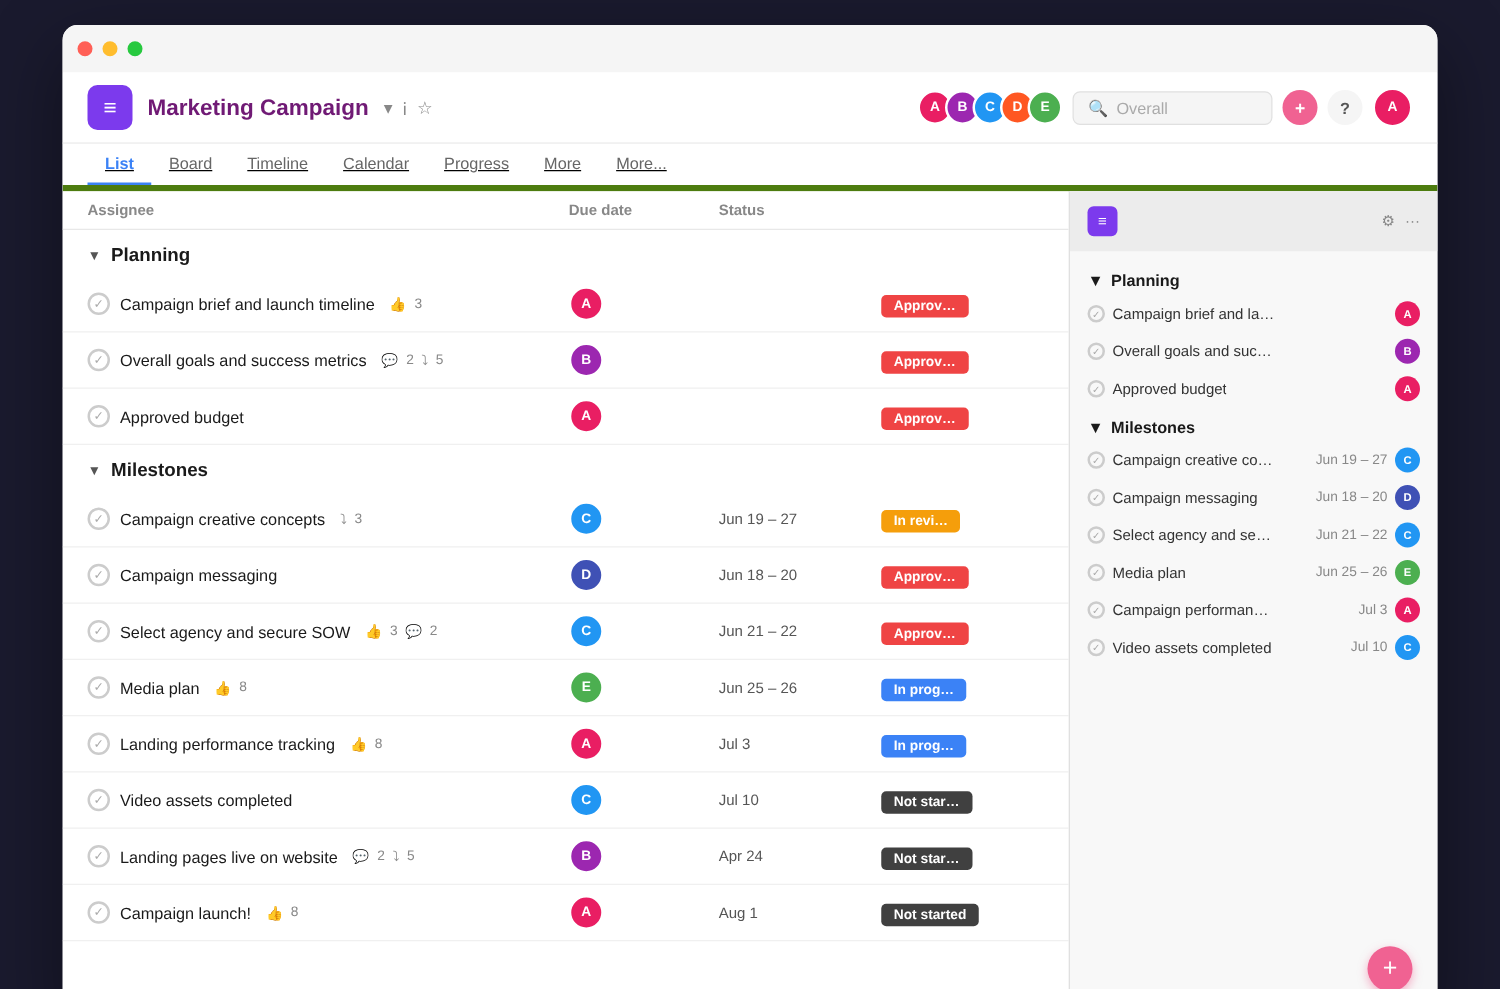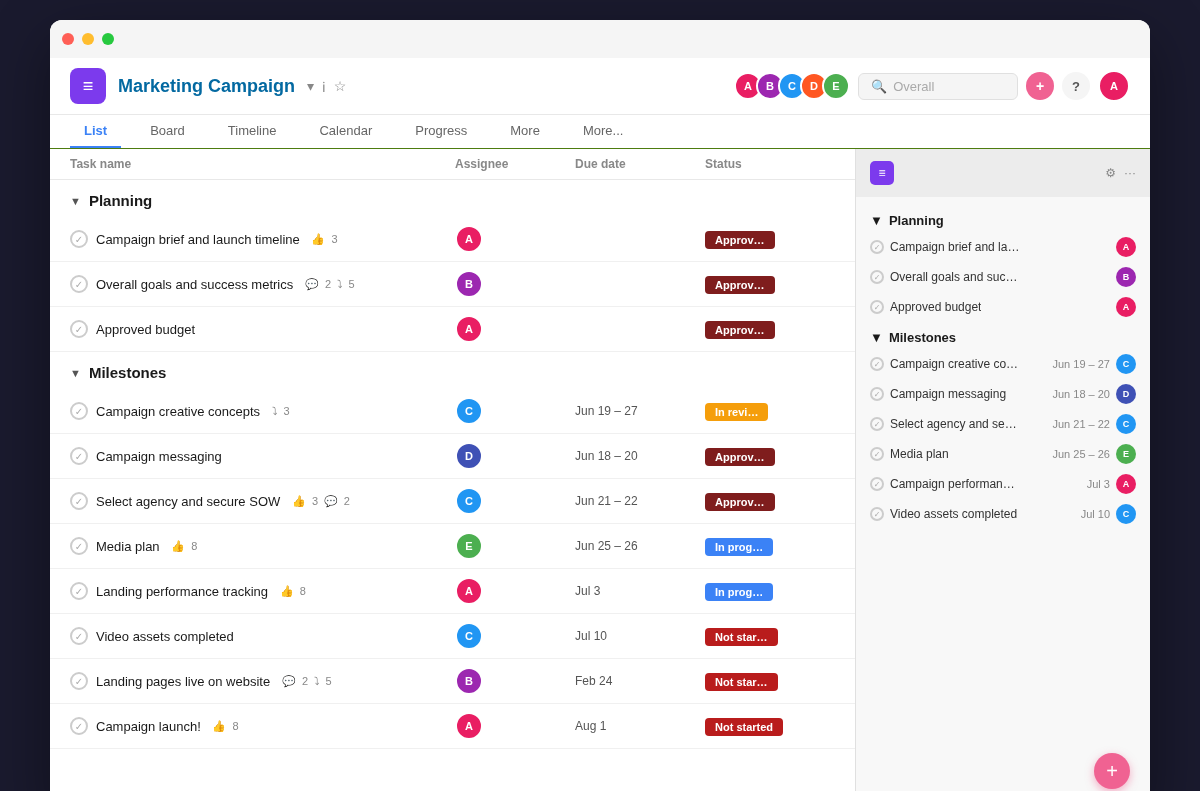--- a/index.html
+++ b/index.html
@@ -51,21 +51,21 @@
       border-radius: 8px;
       display: flex;
       align-items: center;
       justify-content: center;
       color: white;
       font-size: 18px;
     }
     .project-title {
       font-size: 18px;
       font-weight: 700;
-      color: #0369a1;
+      color: #701a75;
     }
     .header-icons {
       display: flex;
       gap: 8px;
       align-items: center;
       color: #888;
       font-size: 14px;
     }
     .header-center {
       display: flex;
@@ -111,22 +111,23 @@
       font-weight: 700;
       font-size: 14px;
       cursor: pointer;
     }
     .btn-add { background: #f06292; color: white; }
     .btn-help { background: #f5f5f5; color: #555; font-size: 13px; }
     .nav-tabs {
       background: #ffffff;
       padding: 0 20px;
       display: flex;
-      gap: 15px;
-      border-bottom: 1px solid #4d7c0f;
+      gap: 0;
+      border-bottom: 5px solid #4d7c0f;
+      text-decoration: underline;
     }
     .nav-tab {
       padding: 8px 14px;
       font-size: 13px;
       color: #666;
       cursor: pointer;
       border-bottom: 2px solid transparent;
       font-weight: 500;
     }
     .nav-tab.active {
@@ -197,24 +198,24 @@
       color: #888;
       margin-left: 4px;
     }
     .badge {
       padding: 3px 10px;
       border-radius: 4px;
       font-size: 11px;
       font-weight: 600;
       color: white;
     }
-    .badge-approved { background: #7f1d1d; text-align: right; }
+    .badge-approved { background: #ef4444; text-align: right; }
     .badge-inreview { background: #f59e0b; }
     .badge-inprogress { background: #3b82f6; }
-    .badge-notstarted { background: #b91c1c; }
+    .badge-notstarted { background: #404040; }
     .assignee-cell { display: flex; align-items: center; }
     .due-cell { font-size: 12px; color: #555; }
     .status-cell {}
 
     
     .side-panel {
       width: 295px;
       background: #f8f8f8;
       border-left: 1px solid #e0e0e0;
       display: flex;
@@ -373,21 +374,20 @@
     <div class="nav-tab">Progress</div>
     <div class="nav-tab">More</div>
     <div class="nav-tab">More...</div>
   </div>
 
   <div class="content-area">
 
     <div class="main-table">
 
       <div class="table-header">
-        <span>Task name</span>
         <span>Assignee</span>
         <span>Due date</span>
         <span>Status</span>
       </div>
 
       <div class="section-header">
         <span class="chevron">▼</span>
         <span>Planning</span>
       </div>
 
@@ -557,21 +557,21 @@
           <div class="task-meta">
             <span>💬</span>
             <span>2</span>
             <span>⤵</span>
             <span>5</span>
           </div>
         </div>
         <div class="assignee-cell">
           <div class="avatar" style="background:#9c27b0; margin-left:0;">B</div>
         </div>
-        <div class="due-cell">Feb 24</div>
+        <div class="due-cell">Apr 24</div>
         <div class="status-cell">
           <span class="badge badge-notstarted">Not star…</span>
         </div>
       </div>
 
       <div class="task-row">
         <div class="task-name-cell">
           <div class="check-icon">✓</div>
           <span>Campaign launch!</span>
           <div class="task-meta">

